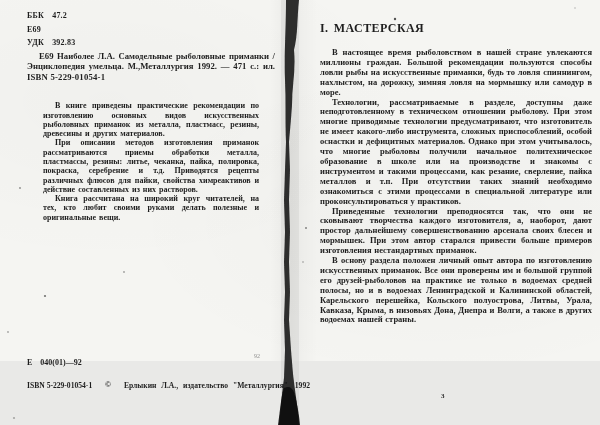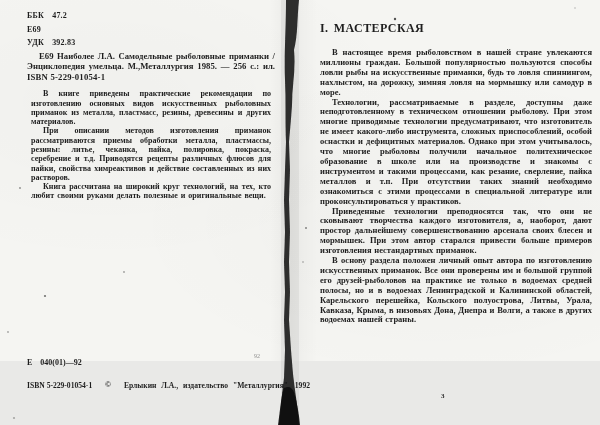--- a/index.html
+++ b/index.html
@@ -14,21 +14,21 @@
     font-family:"Liberation Serif","DejaVu Serif",serif;
     color:#1e1e1e;
   }
   .abs{position:absolute;}
   
   .codes{left:27px;top:9px;font-size:8px;font-weight:700;line-height:13.5px;word-spacing:6px;letter-spacing:.2px;}
   .left-text{left:27px;top:51px;width:248px;}
   .citation{margin:0;font-size:8.7px;font-weight:700;line-height:10.4px;
     text-align:justify;text-align-last:justify;text-indent:12px;word-spacing:1px;}
   .citation-isbn{font-size:8.7px;font-weight:700;line-height:10.4px;letter-spacing:.2px;}
-  .annotation{margin:4px;padding-top:3px;}
+  .annotation{margin:16px;padding-top:3px;}
   .annotation p{margin:0;font-size:8px;font-weight:700;line-height:9.3px;
     text-align:justify;text-indent:12px;word-spacing:1px;}
   .print-code{left:27px;top:358px;font-size:8px;font-weight:700;word-spacing:6px;font-family:Liberation Serif, serif;}
   .isbn-row{left:27px;top:381px;font-size:7.6px;font-weight:700;white-space:nowrap;}
   .isbn-row .cp{position:absolute;left:78px;top:-1px;font-size:8px;}
   .isbn-row .cp-text{position:absolute;left:91px;top:0;word-spacing:3px;padding-left:6px;}
   
   .right-text{left:320px;top:21px;width:272px;}
   .chapter-heading{margin:0 0 12px 0;font-size:12px;font-weight:700;letter-spacing:.4px;word-spacing:2px;}
   .body-copy p{margin:0;font-size:8.5px;font-weight:700;line-height:9.9px;
@@ -42,41 +42,41 @@
 
 <div class="scan">
 
   <div class="abs codes">
     <div>ББК 47.2</div>
     <div>Е69</div>
     <div>УДК 392.83</div>
   </div>
 
   <div class="abs left-text">
-    <p class="citation"><span>Е69</span> <span>Наиболее Л.А.</span> <span>Самодельные рыболовные приманки /Энциклопедия умельца. М.,Металлургия 1985. — 256 с.: ил.</span></p>
+    <p class="citation"><span>Е69</span> <span>Наиболее Л.А.</span> <span>Самодельные рыболовные приманки /Энциклопедия умельца. М.,Металлургия 1992. — 471 с.: ил.</span></p>
     <div class="citation-isbn">ISBN 5-229-01054-1</div>
     <div class="annotation">
       <p>В книге приведены практические рекомендации по изготовлению основных видов искусственных рыболовных приманок из металла, пластмасс, резины, древесины и других материалов.</p>
       <p>При описании методов изготовления приманок рассматриваются приемы обработки металла, пластмассы, резины: литье, чеканка, пайка, полировка, покраска, серебрение и т.д. Приводятся рецепты различных флюсов для пайки, свойства химреактивов и действие составленных из них растворов.</p>
-      <p>Книга рассчитана на широкий круг технологий, на тех, кто любит своими руками делать полезные и оригинальные вещи.</p>
+      <p>Книга рассчитана на широкий круг читателей, на тех, кто любит своими руками делать полезные и оригинальные вещи.</p>
     </div>
   </div>
 
   <div class="abs print-code">Е 040(01)—92</div>
 
   <div class="abs isbn-row">
     <span>ISBN 5-229-01054-1</span>
     <span class="cp">©</span>
     <span class="cp-text">Ерлыкин Л.А.,  издательство "Металлургия",  1992</span>
   </div>
 
   <div class="abs right-text">
     <h1 class="chapter-heading">I. МАСТЕРСКАЯ</h1>
     <div class="body-copy">
-      <p>В настоящее время рыболовством в нашей стране увлекаются миллионы граждан. Большой популярностью пользуются способы ловли рыбы на искусственные приманки, будь то ловля спиннингом, нахлыстом, на дорожку, зимняя ловля на мормышку или самодур в море.</p>
+      <p>В настоящее время рыболовством в нашей стране увлекаются миллионы граждан. Большой рекомендации пользуются способы ловли рыбы на искусственные приманки, будь то ловля спиннингом, нахлыстом, на дорожку, зимняя ловля на мормышку или самодур в море.</p>
       <p>Технологии, рассматриваемые в разделе, доступны даже неподготовленному в техническом отношении рыболову. При этом многие приводимые технологии предусматривают, что изготовитель не имеет какого-либо инструмента, сложных приспособлений, особой оснастки и дефицитных материалов. Однако при этом учитывалось, что многие рыболовы получили начальное политехническое образование в школе или на производстве и знакомы с инструментом и такими процессами, как резание, сверление, пайка металлов и т.п. При отсутствии таких знаний необходимо ознакомиться с этими процессами в специальной литературе или проконсультироваться у практиков.</p>
       <p>Приведенные технологии преподносятся так, что они не сковывают творчества каждого изготовителя, а, наоборот, дают простор дальнейшему совершенствованию арсенала своих блесен и мормышек. При этом автор старался привести больше примеров изготовления нестандартных приманок.</p>
       <p>В основу раздела положен личный опыт автора по изготовлению искусственных приманок. Все они проверены им и большой группой его друзей-рыболовов на практике не только в водоемах средней полосы, но и в водоемах Ленинградской и Калининской областей, Карельского перешейка, Кольского полуострова, Литвы, Урала, Кавказа, Крыма, в низовьях Дона, Днепра и Волги, а также в других водоемах нашей страны.</p>
     </div>
   </div>
 
   <div class="abs folio">3</div>
 
   <svg class="abs artifact-layer" width="600" height="425" viewBox="0 0 600 425" xmlns="http://www.w3.org/2000/svg">
     <defs>

